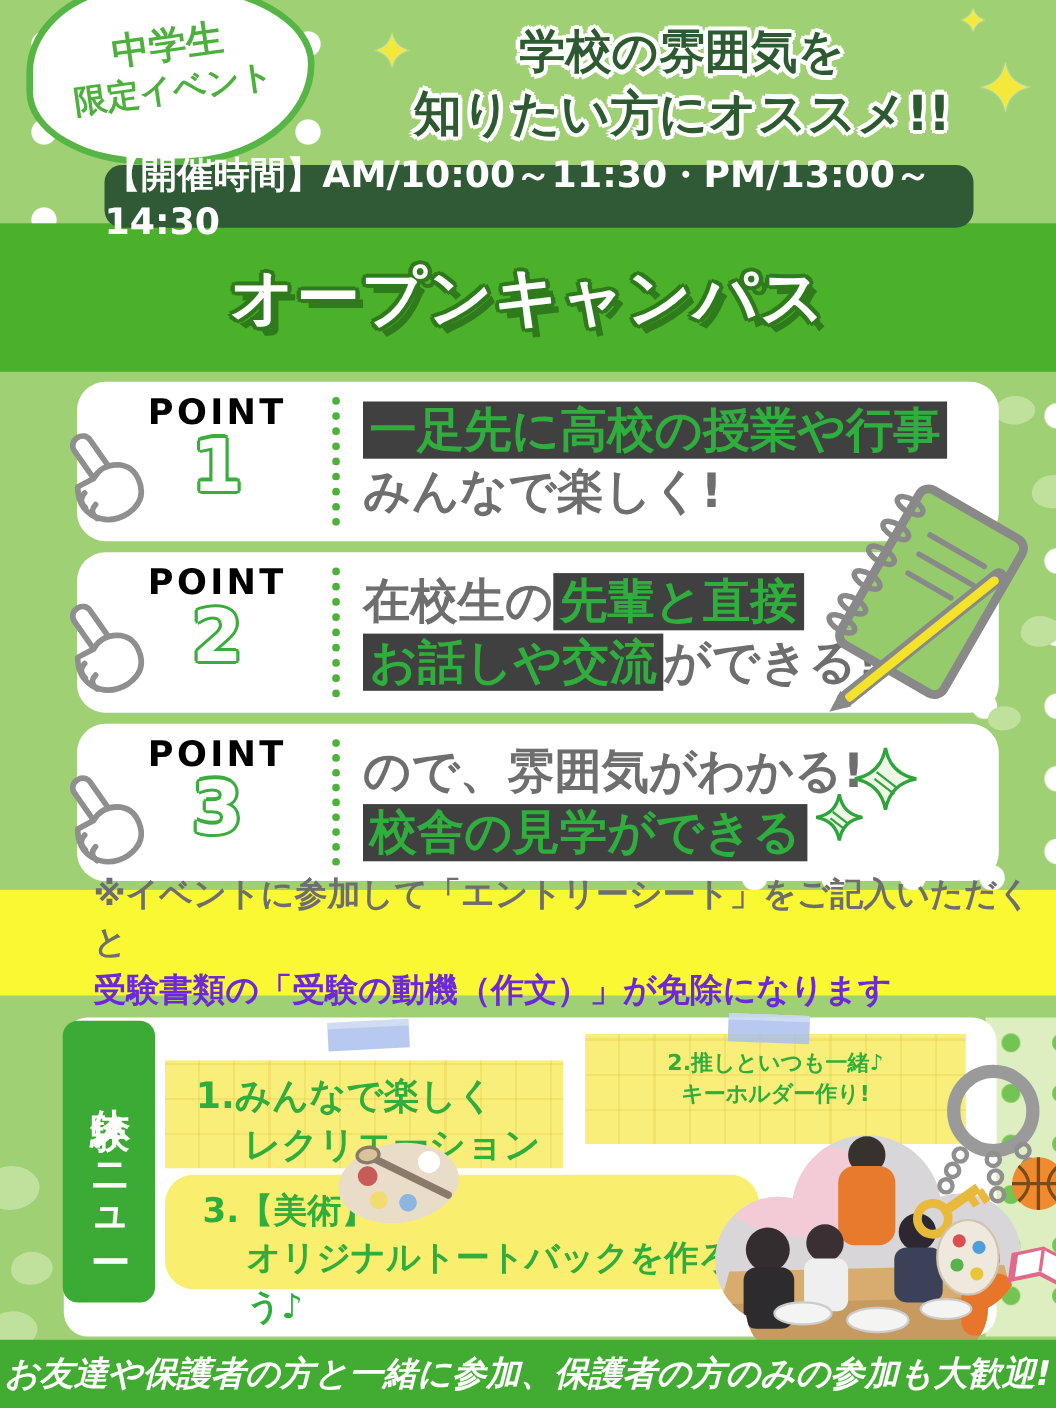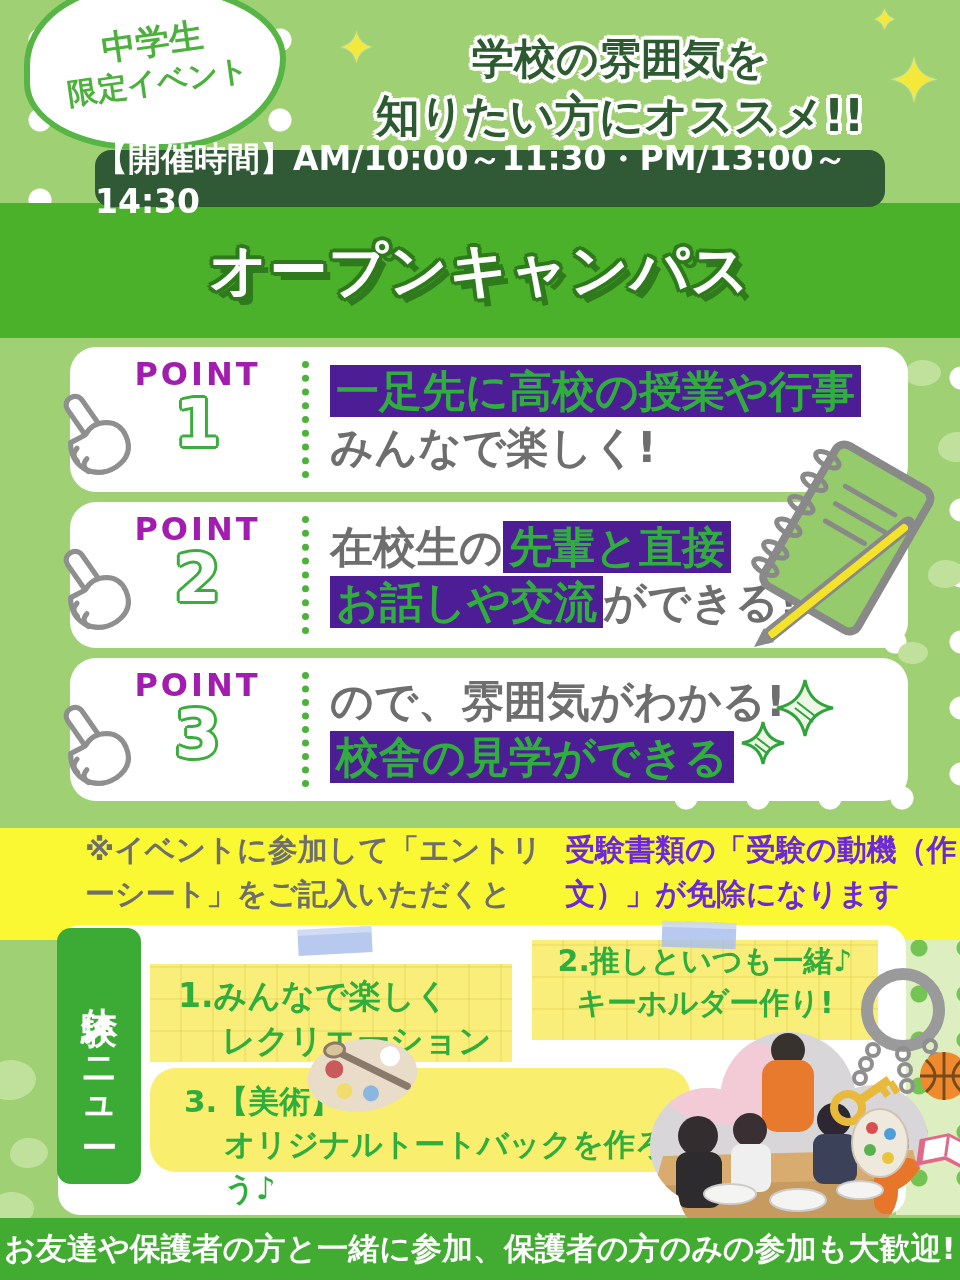--- a/index.html
+++ b/index.html
@@ -22,21 +22,21 @@
   .bubble { position:absolute; left:24px; top:-16px; width:262px; height:166px; z-index:4;
     background:#fff; border:6px solid #56b544;
     border-radius:45% 55% 52% 48% / 55% 50% 62% 45%; }
   .bubble-text { position:absolute; left:0; right:0; top:30px; text-align:center;
     transform:rotate(-8deg); color:#4cb03c; font-weight:900; line-height:1.25; }
   .bubble-text .b1 { font-size:34px; display:block; }
   .bubble-text .b2 { font-size:30px; display:block; }
   .bubble-tail { position:absolute; left:148px; top:138px; z-index:3; }
 
   
-  .tagline { position:absolute; left:340px; top:32px; width:560px; z-index:4;
+  .tagline { position:absolute; left:340px; top:20px; width:560px; z-index:4;
     text-align:center; color:#2d5a30; font-weight:900; line-height:1.3;
     text-shadow:-4px 0 #fff,4px 0 #fff,0 -4px #fff,0 4px #fff,
                 -3px -3px #fff,3px 3px #fff,-3px 3px #fff,3px -3px #fff; }
   .tagline .t1 { font-size:42px; display:block; }
   .tagline .t2 { font-size:44px; display:block; }
   .sparkle { position:absolute; z-index:4; color:#f4e93a; font-weight:400;
     text-shadow:0 0 2px #fff; }
 
   
   .schedule { position:absolute; left:95px; top:150px; width:790px; height:57px; z-index:5;
@@ -50,73 +50,73 @@
     text-shadow:-4px 0 #2e7a1c,4px 0 #2e7a1c,0 -4px #2e7a1c,0 4px #2e7a1c,
       -3px -3px #2e7a1c,3px 3px #2e7a1c,-3px 3px #2e7a1c,3px -3px #2e7a1c,
       7px 8px 0 #2e7a1c; }
 
   
   .card { position:absolute; left:70px; width:838px; background:#fff; border-radius:26px; z-index:2; }
   .card1 { top:347px; height:145px; }
   .card2 { top:502px; height:146px; }
   .card3 { top:658px; height:143px; }
   .point-block { position:absolute; left:30px; top:8px; width:195px; text-align:center; }
-  .point-word { color:#a21caf; font-weight:900; font-size:32px; letter-spacing:3px; }
+  .point-word { color:#000000; font-weight:900; font-size:32px; letter-spacing:3px; }
   .point-num  { color:#fff; font-weight:900; font-size:66px; line-height:.95;
     text-shadow:-3px 0 #3aad3c,3px 0 #3aad3c,0 -3px #3aad3c,0 3px #3aad3c,
       -2px -2px #3aad3c,2px 2px #3aad3c,-2px 2px #3aad3c,2px -2px #3aad3c; }
   .hand { position:absolute; left:-22px; top:42px; width:92px; height:92px; }
   .divider { position:absolute; left:232px; top:14px; bottom:14px; border-left:7px dotted #4cb23a; }
   .card-body { position:absolute; left:260px; top:0; bottom:0; right:12px;
     display:flex; flex-direction:column; justify-content:center; }
   .pt-line { font-weight:900; font-size:43px; line-height:1.28; white-space:nowrap; }
-  .hl  { color:#2fae3e; background:#4c1d95; padding:1px 6px; }
+  .hl  { color:#2fae3e; background:#404040; padding:1px 6px; }
   .plain { color:#6e6e6e; }
 
   
   .notebook { position:absolute; left:740px; top:428px; z-index:3; }
   .p3-sparkles { position:absolute; left:735px; top:678px; z-index:3; }
 
   
-  .note-band { position:absolute; left:0; top:828px; width:960px; height:112px; z-index:2;
-    background:#f9f832; display:flex; flex-direction:row; justify-content:center;
+  .note-band { position:absolute; left:0; top:809px; width:960px; height:96px; z-index:2;
+    background:#f9f832; display:flex; flex-direction:column; justify-content:center;
     padding-left:85px; }
   .note-l1 { color:#6e6e6e; font-weight:900; font-size:30px; line-height:1.45; }
   .note-l2 { color:#6d28d9; font-weight:900; font-size:30px; line-height:1.45; }
 
   
   .menu-card { position:absolute; left:58px; top:925px; width:848px; height:290px;
     background:#fff; border-radius:22px; z-index:2; }
   .menu-tab { position:absolute; left:57px; top:928px; width:84px; height:256px; z-index:5;
     background:#3cab35; border-radius:14px; color:#fff; font-weight:900; font-size:36px;
     writing-mode:vertical-rl; text-orientation:upright; letter-spacing:5px;
     display:flex; align-items:center; justify-content:center; }
   .sticky { position:absolute; z-index:3; background:#f8ee79;
     background-image:
       repeating-linear-gradient(0deg, transparent 0 30px, rgba(215,185,60,.22) 30px 32px),
       repeating-linear-gradient(90deg, transparent 0 30px, rgba(215,185,60,.22) 30px 32px);
     color:#2fae3e; font-weight:900; }
   .sticky1 { left:150px; top:945px; width:362px; height:98px; font-size:33px; padding:10px 0 0 28px; line-height:1.35;margin-top:19px; }
   .sticky1 .ind { padding-left:44px; }
-  .sticky2 { left:532px; top:940px; width:346px; height:100px; font-size:30px; text-align:center; line-height:1.4; }
+  .sticky2 { left:532px; top:940px; width:346px; height:100px; font-size:20px; text-align:center; padding-top:12px; line-height:1.4; }
   .sticky3 { left:150px; top:1068px; width:540px; height:104px; border-radius:26px; font-size:31px;
     padding:12px 0 0 34px; line-height:1.4; background-image:none; background:#f9ee6e; }
   .sticky3 .ind { padding-left:40px; }
   .tape { position:absolute; z-index:4; width:74px; height:26px; background:rgba(170,192,236,.85);
     box-shadow:inset 0 6px 0 rgba(255,255,255,.35); }
   .tape1 { left:298px; top:928px; transform:rotate(-3deg); }
   .tape2 { left:662px; top:922px; transform:rotate(2deg); }
   .palette-icon { position:absolute; left:300px; top:1030px; z-index:5; transform:rotate(-8deg); }
   .keychain { position:absolute; left:818px; top:958px; width:150px; height:245px; z-index:5; }
   .photo { position:absolute; left:638px; top:1028px; z-index:4; }
 
   
   .footer-band { position:absolute; left:0; top:1218px; width:960px; height:62px; z-index:6;
     background:#42ab31; display:flex; align-items:center; justify-content:center; }
-  .footer-band .f-text { color:#fff; font-weight:900; font-size:31px; white-space:nowrap; }
+  .footer-band .f-text { color:#fff; font-weight:900; font-size:31px; white-space:nowrap;font-style:italic; }
 </style>
 </head>
 <body>
 
 <div class="poster">
 
   <div class="dots-white" style="left:0;top:0;width:345px;height:207px;"></div>
   <div class="dots-white dots-right" style="left:862px;top:345px;width:98px;height:462px;"></div>
   <div class="dots-white dots-band" style="left:650px;top:762px;width:310px;height:162px;"></div>
   <div class="menu-side-strip" style="left:896px;top:925px;width:64px;height:290px;"></div>

